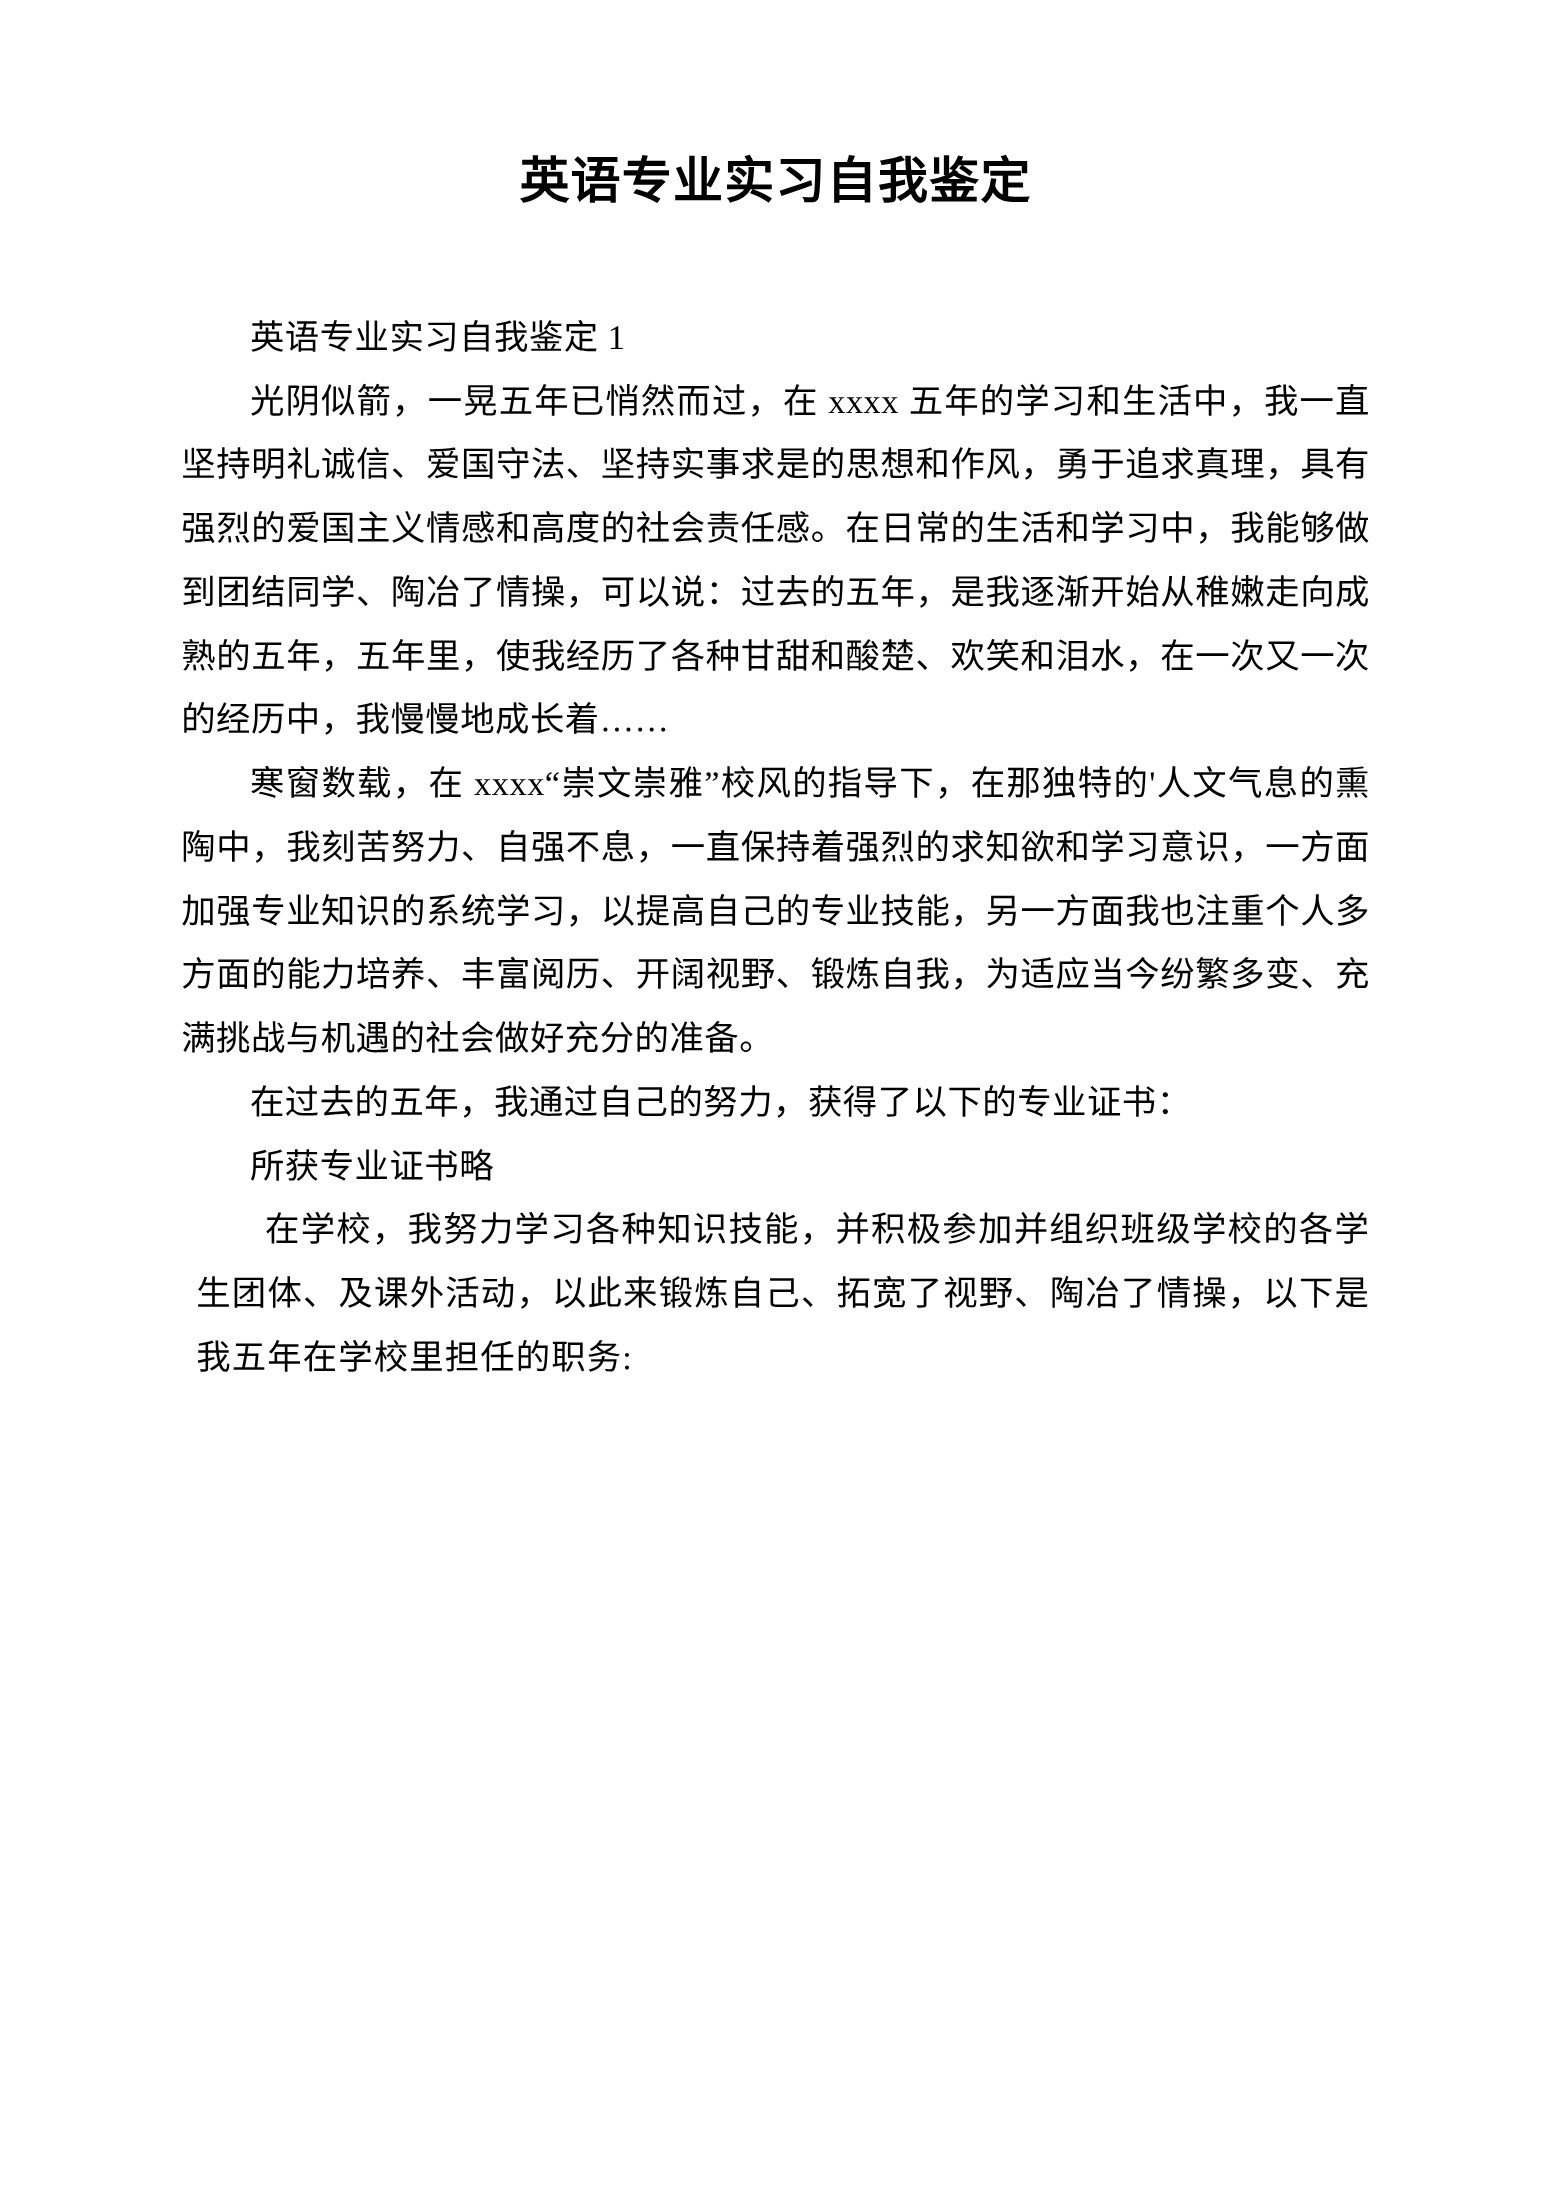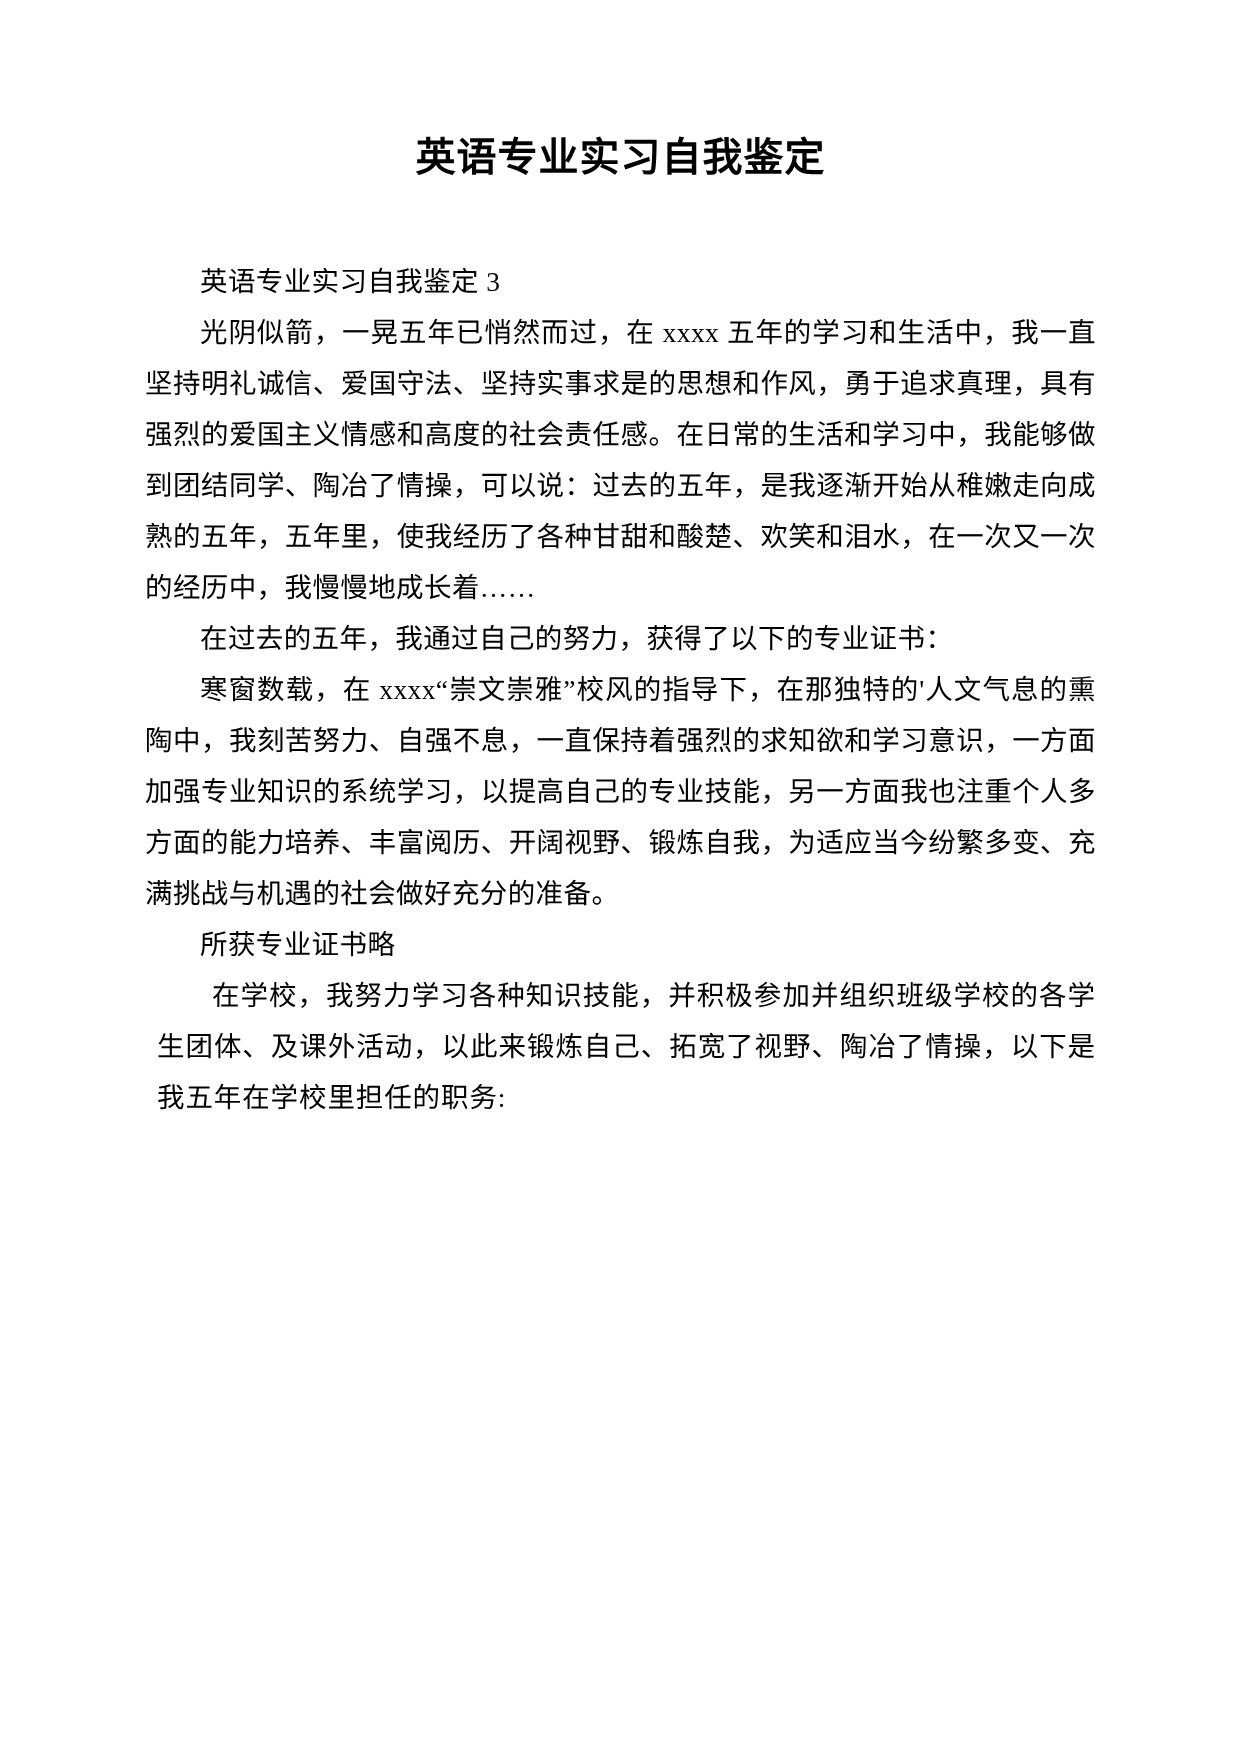--- a/index.html
+++ b/index.html
@@ -22,21 +22,21 @@
     padding: 118px 145px 60px 145px;
     position: relative;
   }
   .doc-title {
     font-family: "Liberation Sans", "DejaVu Sans", sans-serif;
     font-weight: bold;
     font-size: 40px;
     line-height: 54px;
     text-align: center;
     letter-spacing: 1px;
-    margin: 12px 0 72px 0;
+    margin: 0 0 72px 0;
   }
   .body-block {
     font-size: 27.5px;
     line-height: 51px;
     text-align: justify;
     text-justify: inter-ideograph;
     letter-spacing: 0.4px;
   }
   .para {
     margin: 0 0 0 0;
@@ -51,21 +51,21 @@
   }
 </style>
 </head>
 <body>
 
 <div class="page">
 
   <h1 class="doc-title">英语专业实习自我鉴定</h1>
 
   <div class="body-block">
-    <p class="para">英语专业实习自我鉴定 3</p>
+    <p class="para">英语专业实习自我鉴定 1</p>
     <p class="para">光阴似箭，一晃五年已悄然而过，在 xxxx 五年的学习和生活中，我一直坚持明礼诚信、爱国守法、坚持实事求是的思想和作风，勇于追求真理，具有强烈的爱国主义情感和高度的社会责任感。在日常的生活和学习中，我能够做到团结同学、陶冶了情操，可以说：过去的五年，是我逐渐开始从稚嫩走向成熟的五年，五年里，使我经历了各种甘甜和酸楚、欢笑和泪水，在一次又一次的经历中，我慢慢地成长着……</p>
+    <p class="para">寒窗数载，在 xxxx“崇文崇雅”校风的指导下，在那独特的'人文气息的熏陶中，我刻苦努力、自强不息，一直保持着强烈的求知欲和学习意识，一方面加强专业知识的系统学习，以提高自己的专业技能，另一方面我也注重个人多方面的能力培养、丰富阅历、开阔视野、锻炼自我，为适应当今纷繁多变、充满挑战与机遇的社会做好充分的准备。</p>
     <p class="para">在过去的五年，我通过自己的努力，获得了以下的专业证书：</p>
-    <p class="para">寒窗数载，在 xxxx“崇文崇雅”校风的指导下，在那独特的'人文气息的熏陶中，我刻苦努力、自强不息，一直保持着强烈的求知欲和学习意识，一方面加强专业知识的系统学习，以提高自己的专业技能，另一方面我也注重个人多方面的能力培养、丰富阅历、开阔视野、锻炼自我，为适应当今纷繁多变、充满挑战与机遇的社会做好充分的准备。</p>
     <p class="para">所获专业证书略</p>
     <p class="para loose">在学校，我努力学习各种知识技能，并积极参加并组织班级学校的各学生团体、及课外活动，以此来锻炼自己、拓宽了视野、陶冶了情操，以下是我五年在学校里担任的职务:</p>
   </div>
 
 </div>
 
 </body></html>

